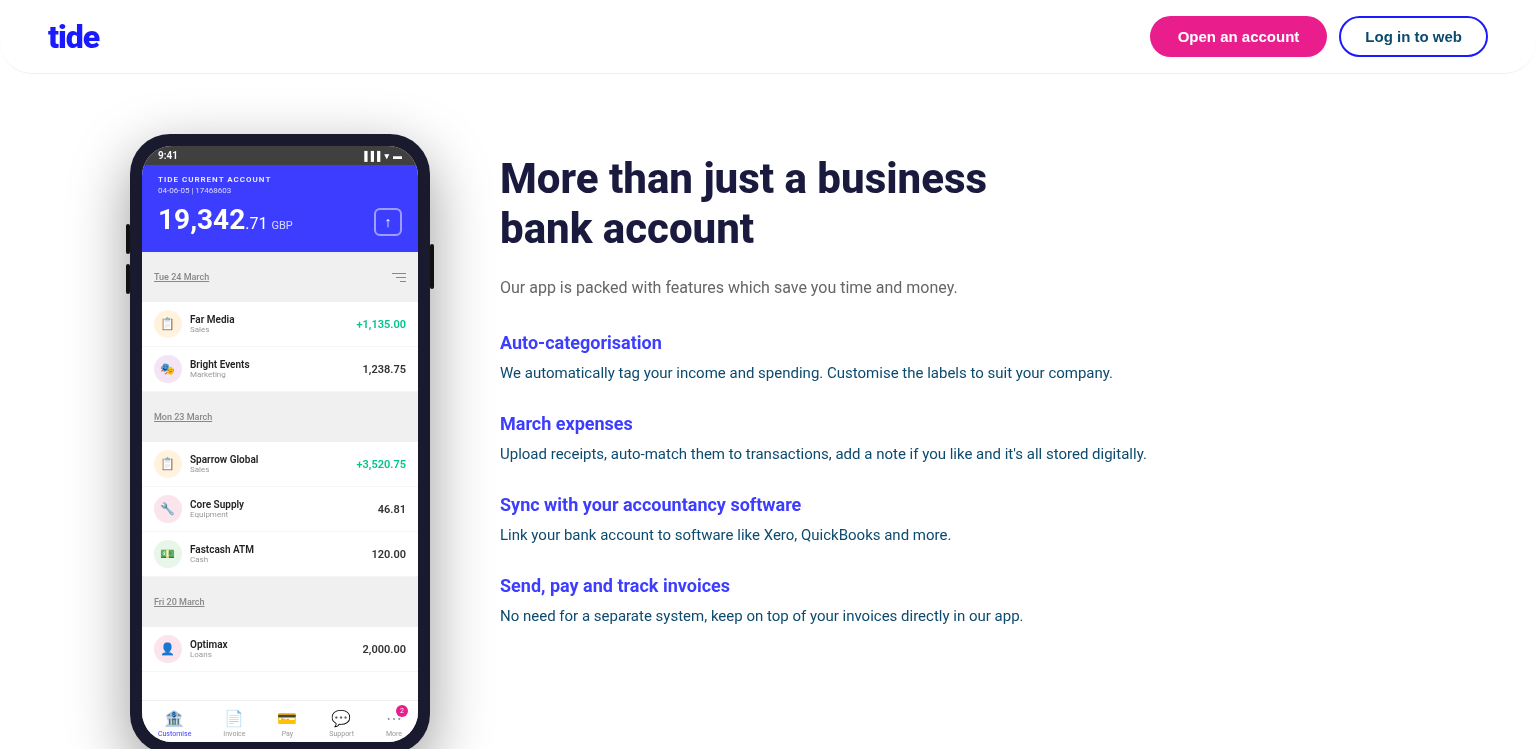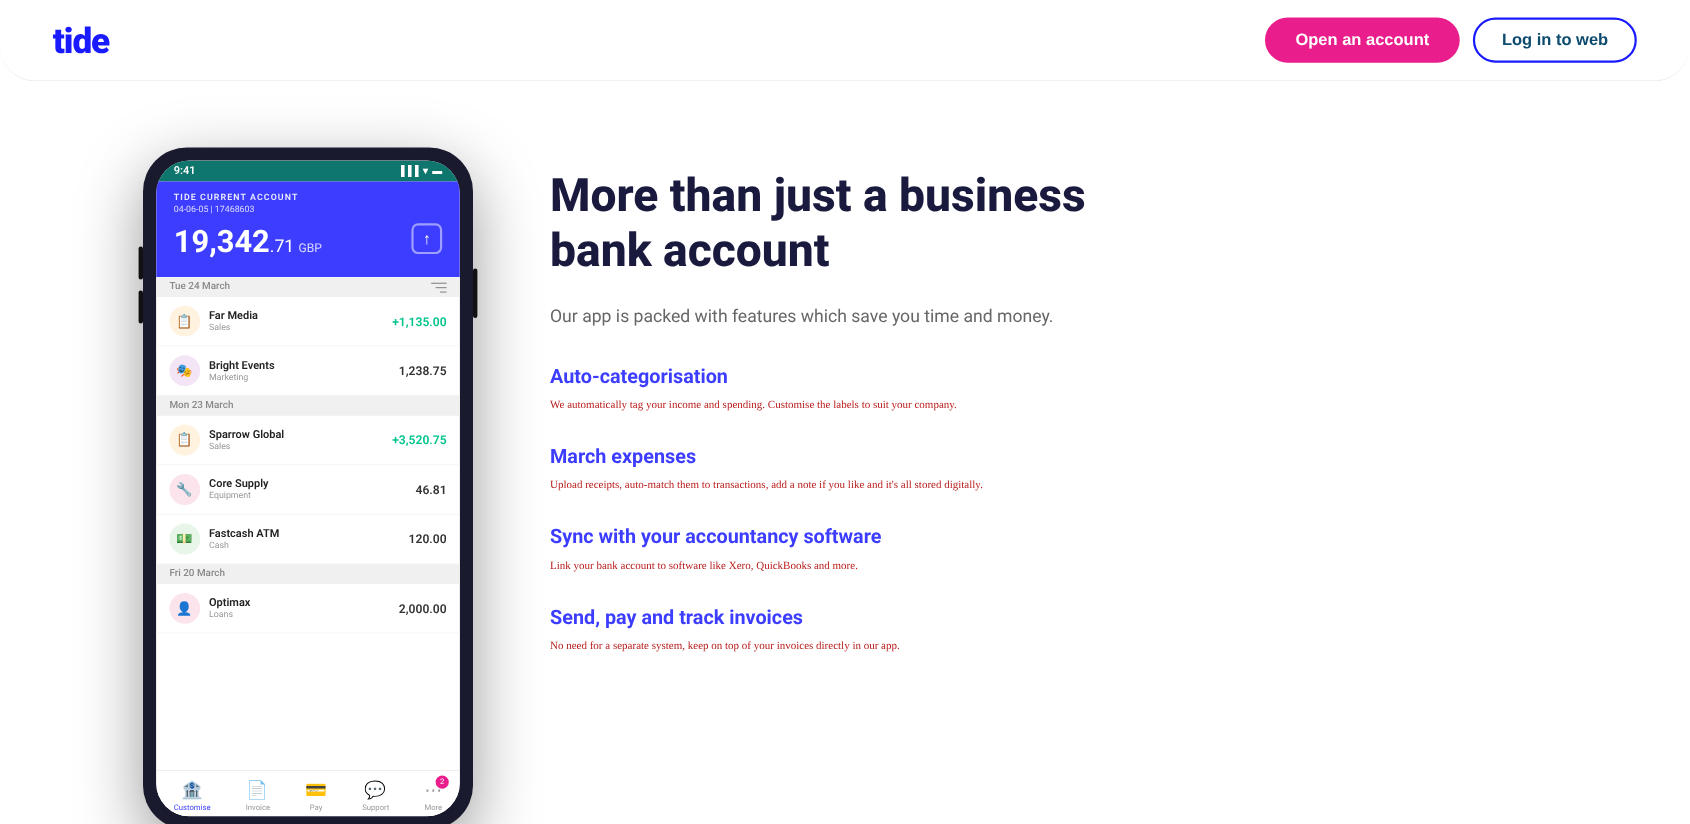--- a/index.html
+++ b/index.html
@@ -74,21 +74,21 @@
     .phone-inner {
       width: 100%;
       height: 100%;
       background: #f5f5f5;
       border-radius: 30px;
       overflow: hidden;
       display: flex;
       flex-direction: column;
     }
     .status-bar {
-      background: #0f766e;
+      background: #404040;
       display: flex;
       justify-content: space-between;
       align-items: center;
       padding: 4px 16px;
       color: #fff;
       font-size: 10px;
       font-weight: 600;
     }
     .status-icons {
       display: flex;
@@ -111,21 +111,21 @@
       margin-bottom: 2px;
     }
     .account-num {
       font-size: 8px;
       opacity: 0.8;
       margin-bottom: 8px;
     }
     .balance-row {
       display: flex;
       justify-content: space-between;
-      align-items: flex-start;
+      align-items: flex-end;
     }
     .balance {
       font-size: 28px;
       font-weight: 700;
     }
     .balance-dec {
       font-size: 16px;
       font-weight: 400;
     }
     .balance-gbp {
@@ -145,27 +145,28 @@
     }
 
     
     .transactions {
       flex: 1;
       overflow: hidden;
       background: #fff;
     }
     .date-header {
       background: #f0f0f0;
-      padding: 4px 12px;
+      padding: 20px 12px;
       font-size: 9px;
       color: #888;
       font-weight: 500;
       display: flex;
       justify-content: space-between;
       align-items: center;
+      text-decoration: underline;
     }
     .filter-icon {
       display: flex;
       gap: 1px;
       flex-direction: column;
       align-items: flex-end;
     }
     .filter-line {
       height: 1px;
       background: #888;
@@ -269,24 +270,23 @@
     .feature {
       margin-bottom: 28px;
     }
     .feature-title {
       font-size: 18px;
       font-weight: 700;
       color: #3d3dff;
       margin-bottom: 8px;
     }
     .feature-desc {
-      font-size: 10px;
-      color: #b91c1c;
+      font-size: 15px;
+      color: #0c4a6e;
       line-height: 1.6;
-      font-family: Liberation Serif, serif;
     }
     .volume-up { top: 90px; width: 4px; height: 30px; left: -4px; background: #111; border-radius: 2px; position: absolute; }
     .volume-dn { top: 130px; width: 4px; height: 30px; left: -4px; background: #111; border-radius: 2px; position: absolute; }
     .power-btn { top: 110px; right: -4px; width: 4px; height: 45px; background: #111; border-radius: 2px; position: absolute; }
   </style>
 </head>
 <body>
 
 <header class="header">
   <div class="logo">tide</div>

